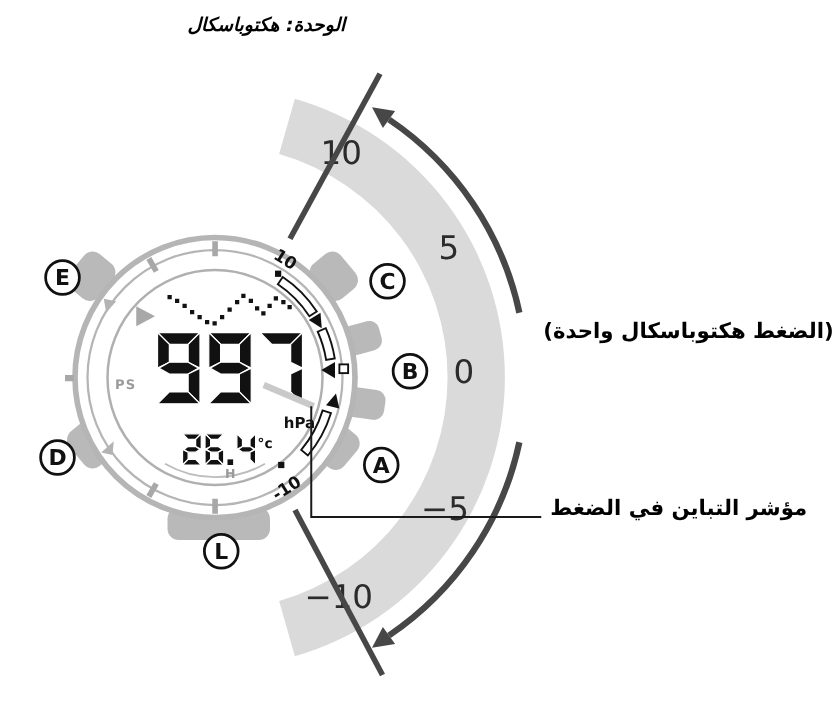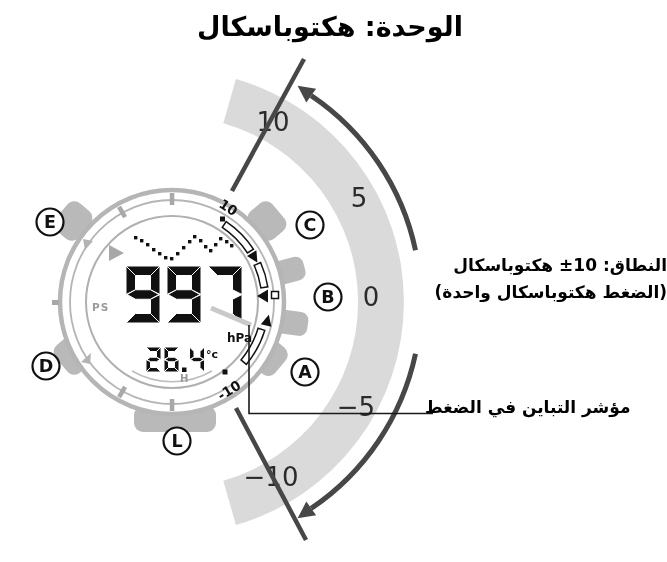--- a/index.html
+++ b/index.html
@@ -1,23 +1,23 @@
 <!DOCTYPE html>
 <html><head>
 <meta charset="utf-8">
 <style>
   html,body{margin:0;padding:0;background:#fff;}
   .stage{position:relative;width:667px;height:562px;background:#fff;overflow:hidden;
          font-family:"DejaVu Sans",sans-serif;}
   .stage svg{position:absolute;left:0;top:0;}
   .ar{position:absolute;direction:rtl;color:#000;font-weight:bold;
       font-family:"DejaVu Sans",sans-serif;}
-  .title{left:150px;top:11px;width:360px;text-align:center;font-size:27px;}
+  .title{left:150px;top:11px;width:360px;text-align:left;font-size:15px;font-style:italic;}
   .range{right:0px;top:252px;width:248px;text-align:right;font-size:17px;line-height:1.6;}
-  .callout{right:6px;top:394px;width:236px;text-align:left;font-size:17px;line-height:1.55;}
+  .callout{right:6px;top:394px;width:236px;text-align:center;font-size:17px;line-height:1.55;}
   text{font-family:"DejaVu Sans",sans-serif;}
   .scale-num{font-size:26px;fill:#2b2b2b;}
   .btn-letter{font-size:17.5px;font-weight:bold;fill:#111;}
   .lcd-small{font-weight:bold;fill:#111;}
   .lcd-gray{font-weight:bold;fill:#9a9a9a;}
 </style>
 </head>
 <body>
 
 <div class="stage">
@@ -175,21 +175,20 @@
     <g>
       <circle cx="177" cy="441" r="13.5" fill="#fff" stroke="#111" stroke-width="2.2"></circle>
       <text class="btn-letter" x="177" y="447" text-anchor="middle">L</text>
     </g>
   </g>
 </svg>
 
 <div class="ar title">الوحدة: هكتوباسكال</div>
 
 <div class="ar range">
-  <div>النطاق: 10± هكتوباسكال</div>
   <div>(الضغط هكتوباسكال واحدة)</div>
 </div>
 
 <div class="ar callout">
   <div>مؤشر التباين في الضغط</div>
 </div>
 
 </div>
 
 </body></html>

